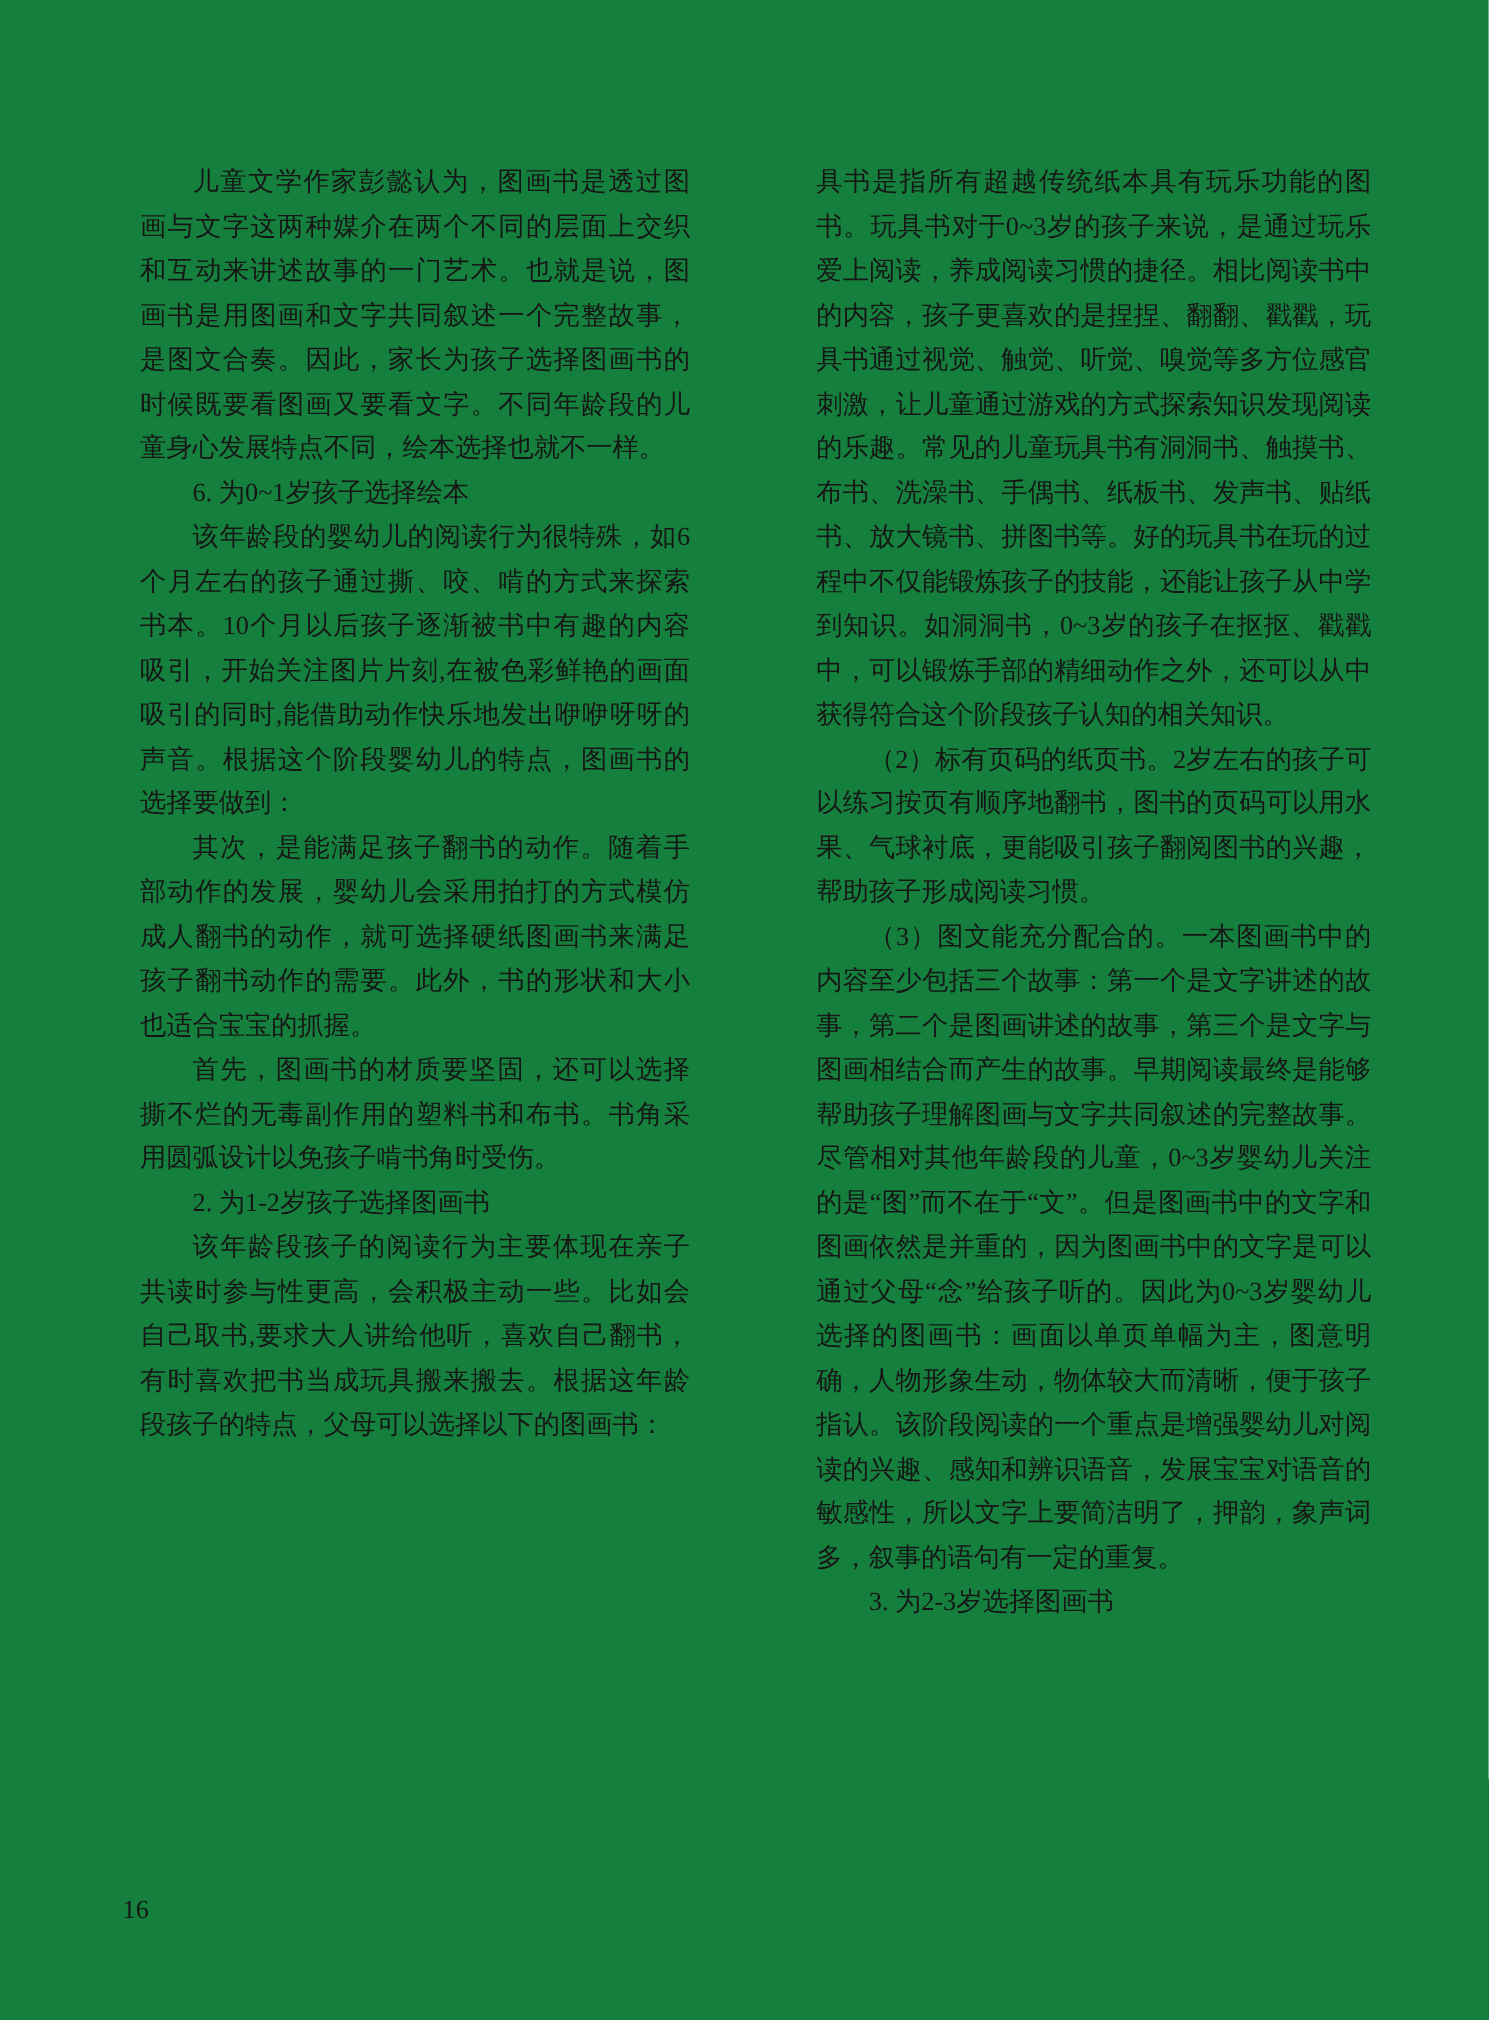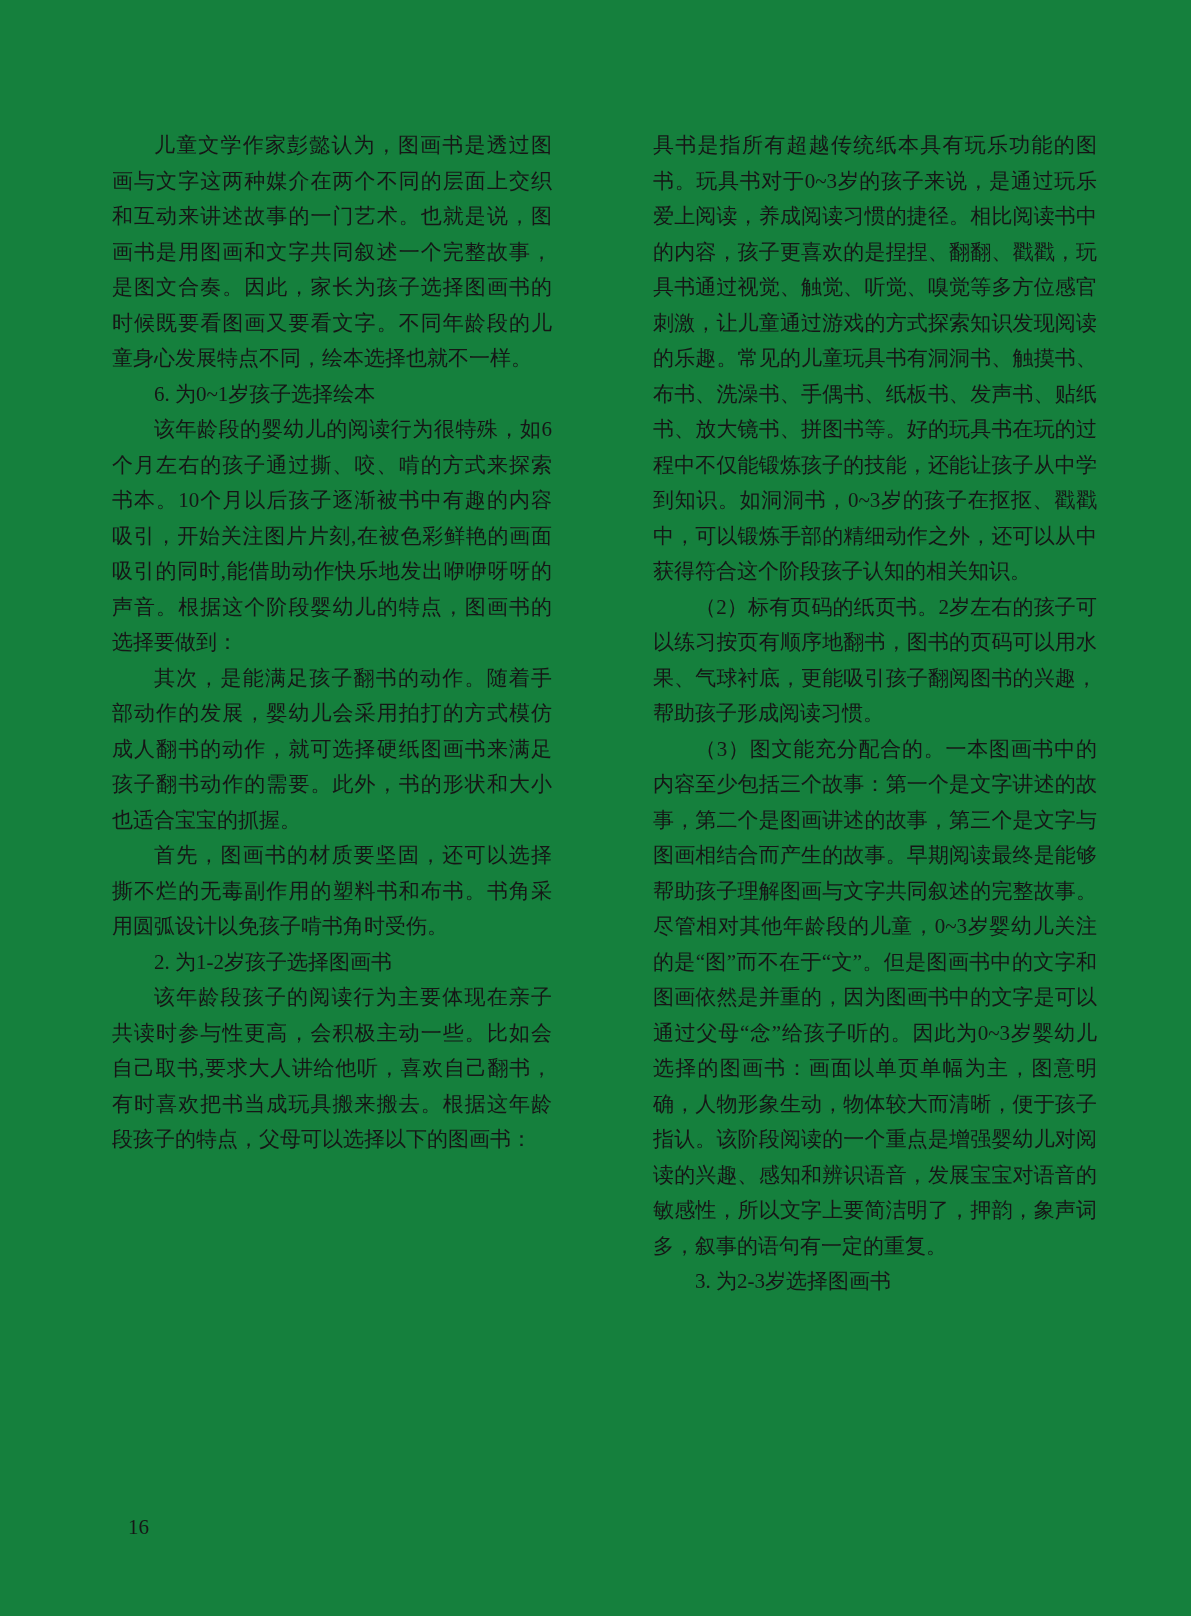--- a/index.html
+++ b/index.html
@@ -42,21 +42,21 @@
     padding: 0;
   }
   .indent {
     text-indent: 2em;
   }
   .no-indent {
     text-indent: 0;
   }
   .page-number {
     position: absolute;
-    left: 128px;
+    left: 98px;
     top: 1512px;
     font-size: 21px;
     line-height: 30px;
     color: #161616;
   }
 </style>
 </head>
 <body>
 
 <div class="page">

